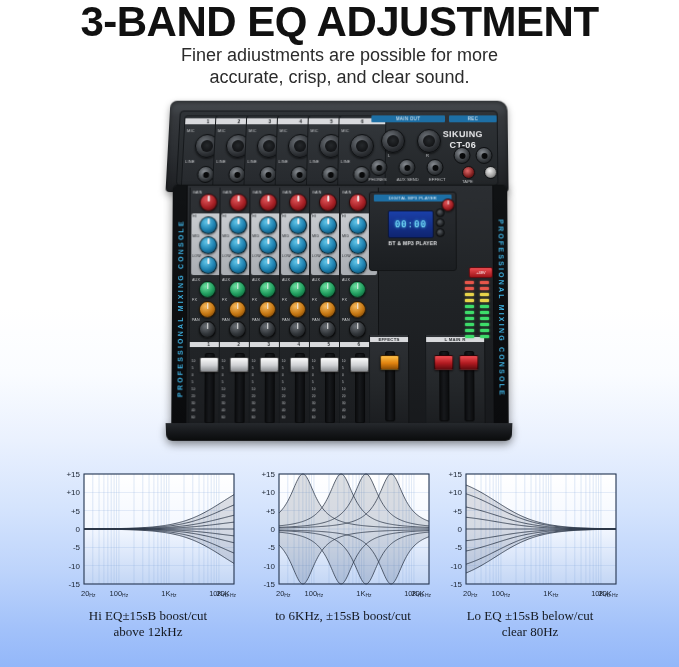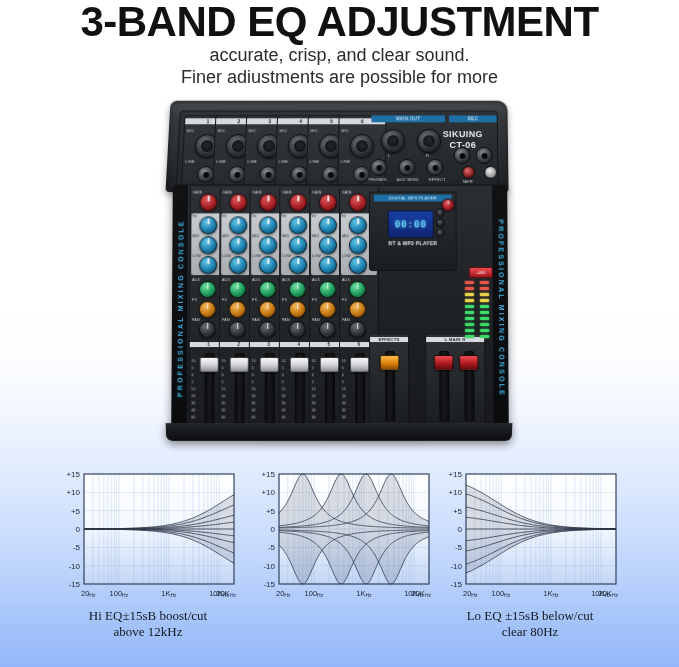--- a/index.html
+++ b/index.html
@@ -252,22 +252,22 @@
     font-size:13px;line-height:16px;color:#14181f;
   }
 </style>
 </head>
 <body>
 
 <div class="page">
 
   <div class="title">3-BAND EQ ADJUSTMENT</div>
   <div class="subtitle">
+    <div>Finer adiustments are possible for more</div>
     <div>accurate, crisp, and clear sound.</div>
-    <div>Finer adiustments are possible for more</div>
   </div>
 
   <div class="mixer-wrap">
     <div class="mixer-shadow"></div>
 
     <div class="rear-panel">
       <div class="rear-inner">
         <div id="rear-channels">
             <div class="ch-strip-top" style="left: 4px;">
               <div class="ch-num">1</div>
@@ -724,20 +724,21 @@
           <text x="32" y="82.3" text-anchor="end" font-family="Liberation Sans, sans-serif" font-size="8" fill="#1b2432">-5</text>
           <text x="32" y="100.7" text-anchor="end" font-family="Liberation Sans, sans-serif" font-size="8" fill="#1b2432">-10</text>
           <text x="32" y="119.0" text-anchor="end" font-family="Liberation Sans, sans-serif" font-size="8" fill="#1b2432">-15</text>
           <text x="33.0" y="128" text-anchor="start" font-family="Liberation Sans, sans-serif" font-size="7.5" fill="#1b2432">20<tspan font-size="5" dy="1">Hz</tspan></text>
           <text x="70.9" y="128" text-anchor="middle" font-family="Liberation Sans, sans-serif" font-size="7.5" fill="#1b2432">100<tspan font-size="5" dy="1">Hz</tspan></text>
           <text x="120.9" y="128" text-anchor="middle" font-family="Liberation Sans, sans-serif" font-size="7.5" fill="#1b2432">1K<tspan font-size="5" dy="1">Hz</tspan></text>
           <text x="170.9" y="128" text-anchor="middle" font-family="Liberation Sans, sans-serif" font-size="7.5" fill="#1b2432">10K<tspan font-size="5" dy="1">Hz</tspan></text>
           <text x="188.0" y="128" text-anchor="end" font-family="Liberation Sans, sans-serif" font-size="7.5" fill="#1b2432">20K<tspan font-size="5" dy="1">Hz</tspan></text>
         </svg>
         <div class="caption">
+          <div>to 6KHz, ±15sB boost/cut</div>
         </div>
       </div>
       <div class="chart-block c2">
         <svg class="chart-svg" width="200" height="140" viewBox="0 0 200 140">
           <defs>
             <linearGradient id="pf2" x1="0" y1="0" x2="0" y2="1">
               <stop offset="0%" stop-color="#ffffff"></stop>
               <stop offset="48%" stop-color="#f4f8ff"></stop>
               <stop offset="100%" stop-color="#c3d6f5"></stop>
             </linearGradient>

